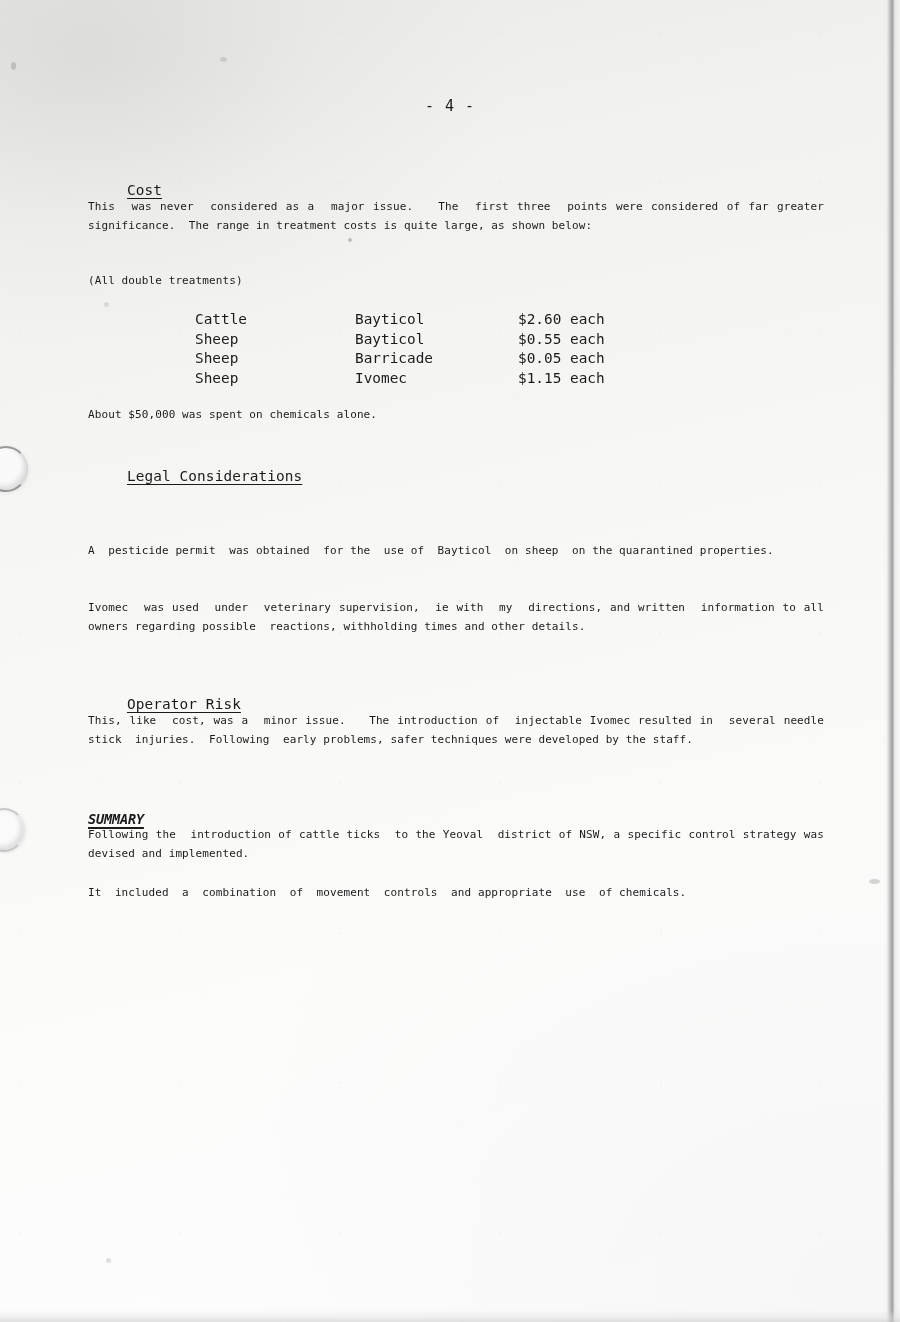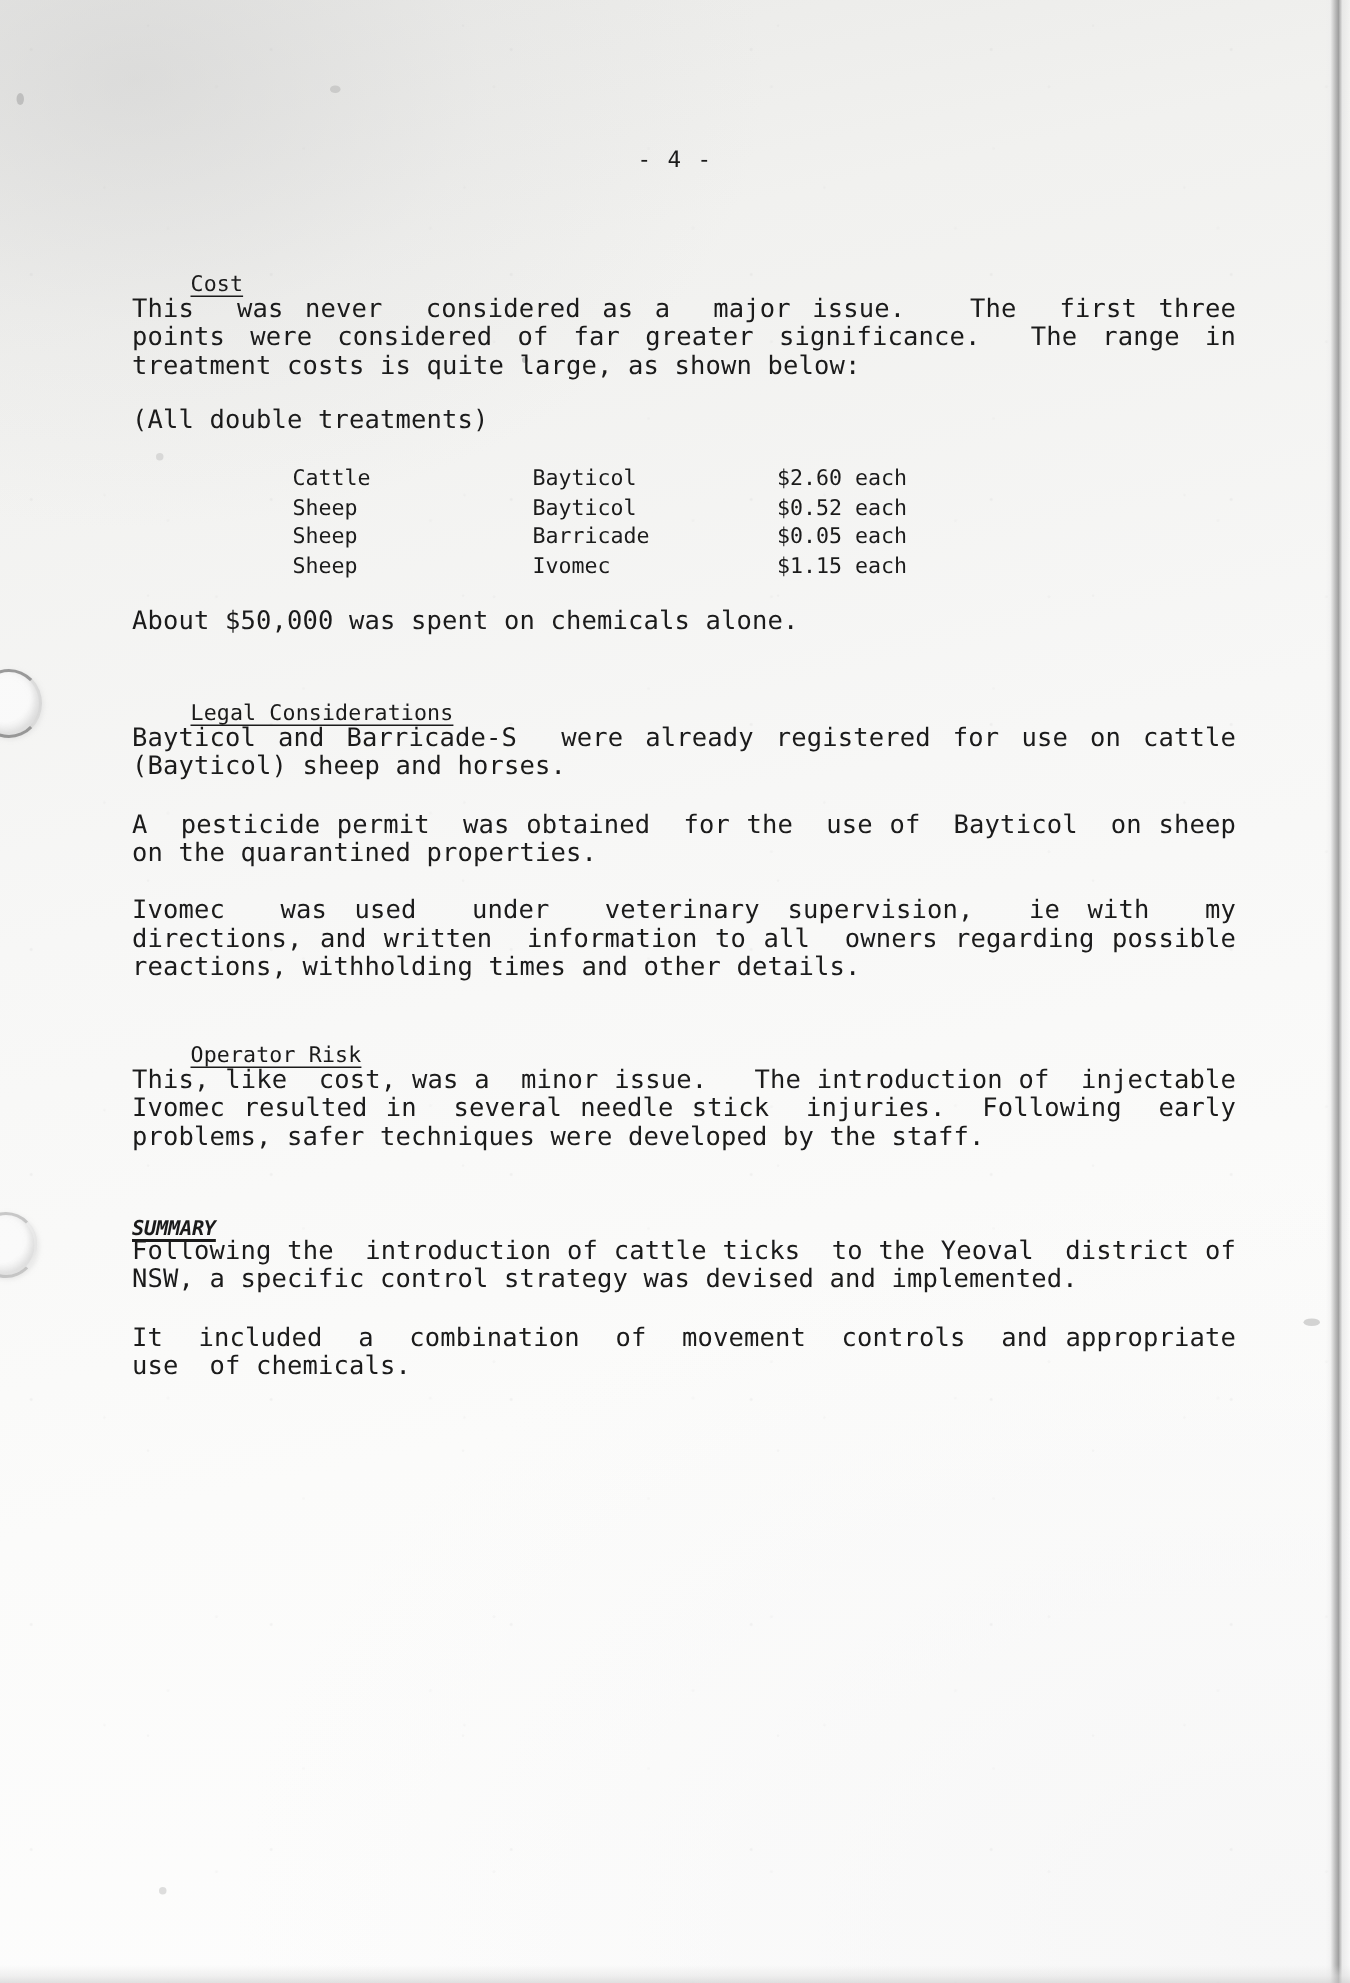--- a/index.html
+++ b/index.html
@@ -89,21 +89,21 @@
   #speck-tl { left: 11px; top: 62px; width: 5px; height: 8px; background: rgba(150,150,150,0.45); }
   #speck-top { left: 220px; top: 57px; width: 7px; height: 5px; background: rgba(165,165,165,0.4); }
   #speck-right { left: 869px; top: 879px; width: 11px; height: 5px; background: rgba(178,178,178,0.55); }
   #speck-dot { left: 348px; top: 238px; width: 4px; height: 4px; background: rgba(140,140,140,0.5); }
   #speck-bl { left: 106px; top: 1258px; width: 5px; height: 5px; background: rgba(175,175,175,0.4); }
   #speck-tbl { left: 104px; top: 302px; width: 5px; height: 5px; background: rgba(180,180,180,0.4); }
 
   
   .tx {
     position: absolute;
-    font-size: 17px;
+    font-size: 11px;
     line-height: 19.1px;
     letter-spacing: 0.1px;
     white-space: pre-wrap;
   }
 
   #page-number {
     left: 0;
     top: 97px;
     width: 900px;
     text-align: center;
@@ -201,39 +201,38 @@
   <table id="cost-table">
     <tbody>
       <tr>
         <td class="col-species">Cattle</td>
         <td class="col-chemical">Bayticol</td>
         <td class="col-price">$2.60 each</td>
       </tr>
       <tr>
         <td class="col-species">Sheep</td>
         <td class="col-chemical">Bayticol</td>
-        <td class="col-price">$0.52 each</td>
+        <td class="col-price">$0.55 each</td>
       </tr>
       <tr>
         <td class="col-species">Sheep</td>
         <td class="col-chemical">Barricade</td>
         <td class="col-price">$0.05 each</td>
       </tr>
       <tr>
         <td class="col-species">Sheep</td>
         <td class="col-chemical">Ivomec</td>
         <td class="col-price">$1.15 each</td>
       </tr>
     </tbody>
   </table>
 
   <div class="tx para nojust" id="para-about">About $50,000 was spent on chemicals alone.</div>
 
   <div class="tx heading" id="heading-legal">Legal Considerations</div>
-  <div class="tx para" id="para-legal-1">Bayticol and Barricade-S  were already registered for use on cattle (Bayticol) sheep and horses.</div>
   <div class="tx para" id="para-legal-2">A  pesticide permit  was obtained  for the  use of  Bayticol  on sheep  on the quarantined properties.</div>
   <div class="tx para" id="para-legal-3">Ivomec  was used  under  veterinary supervision,  ie with  my  directions, and written  information to all  owners regarding possible  reactions, withholding times and other details.</div>
 
   <div class="tx heading" id="heading-operator">Operator Risk</div>
   <div class="tx para" id="para-operator">This, like  cost, was a  minor issue.   The introduction of  injectable Ivomec resulted in  several needle stick  injuries.  Following  early problems, safer techniques were developed by the staff.</div>
 
   <div class="tx heading" id="heading-summary">SUMMARY</div>
   <div class="tx para" id="para-sum-1">Following the  introduction of cattle ticks  to the Yeoval  district of NSW, a specific control strategy was devised and implemented.</div>
   <div class="tx para" id="para-sum-2">It  included  a  combination  of  movement  controls  and appropriate  use  of chemicals.</div>
 

